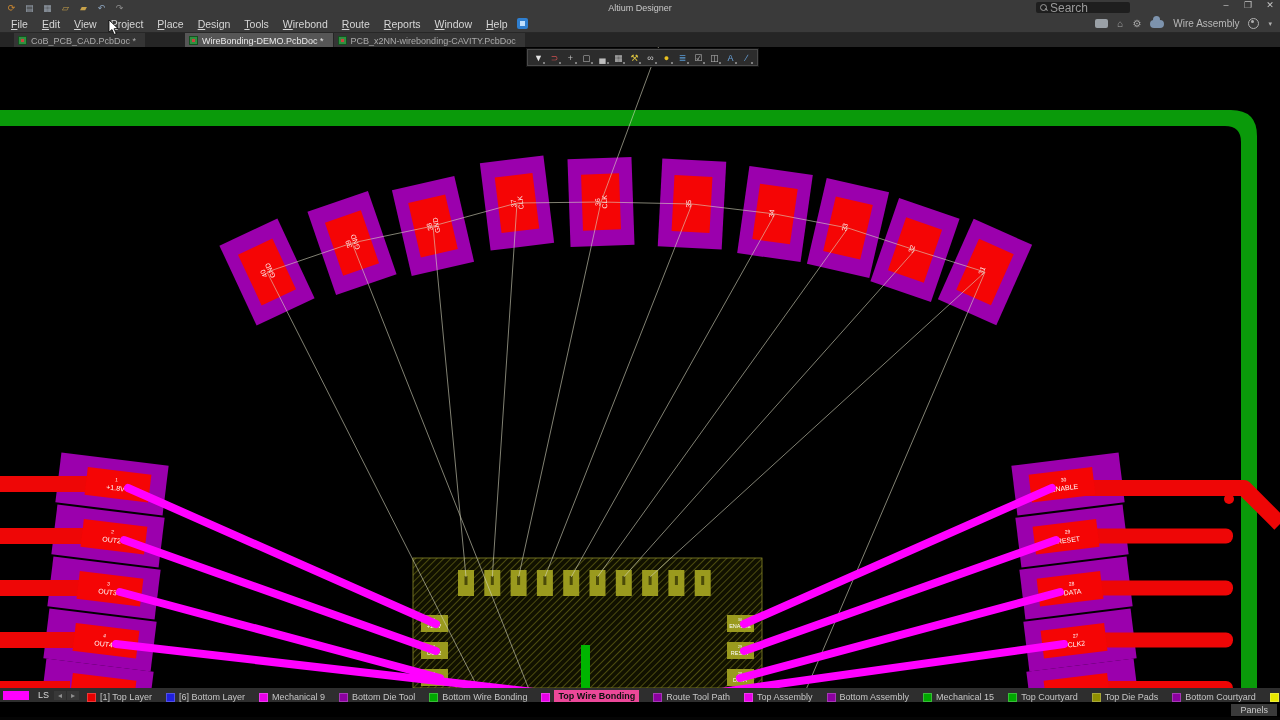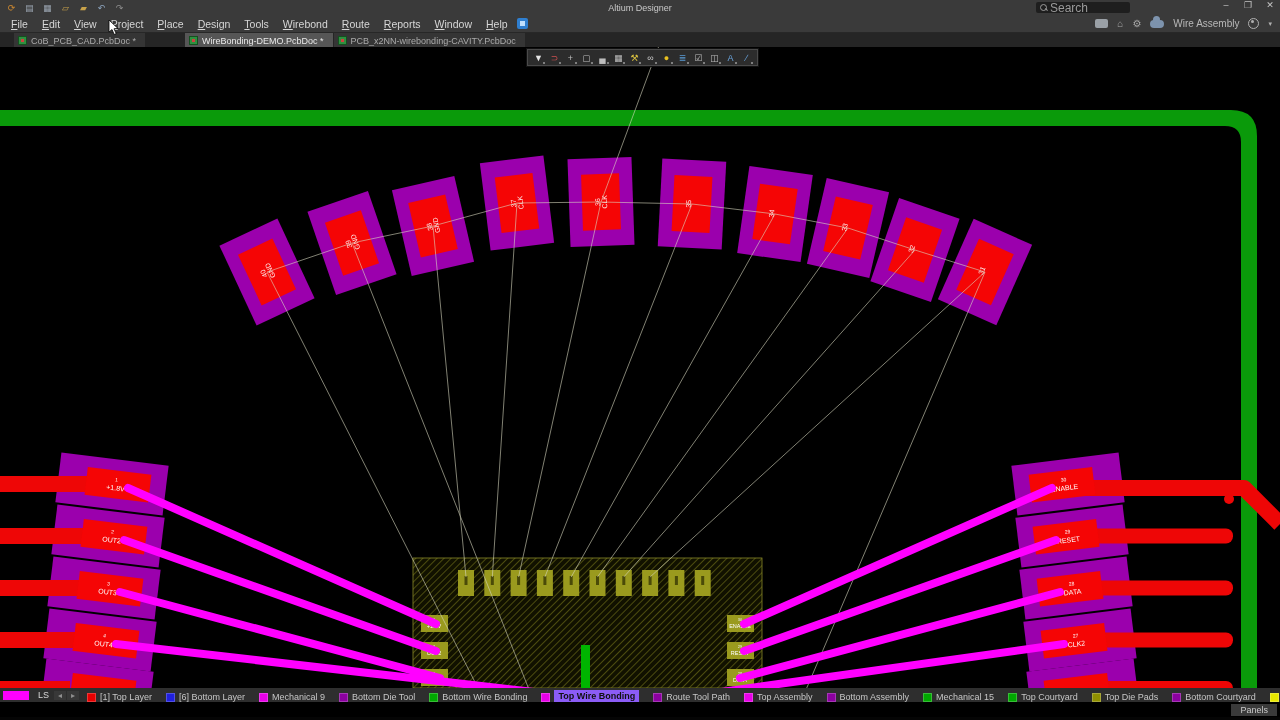--- a/index.html
+++ b/index.html
@@ -49,21 +49,21 @@
   .fb-icon::after{content:'';position:absolute;right:1px;bottom:0;width:2px;height:2px;background:#7f7f7f;}
   
   .layerbar{position:absolute;top:688px;left:0;width:1280px;height:14px;background:#2e2e2e;
      display:flex;align-items:center;font-size:9px;color:#c6c6c6;padding-left:3px;box-sizing:border-box;
      overflow:hidden;white-space:nowrap;}
   .curcolor{width:26px;height:9px;flex:0 0 auto;margin-right:4px;}
   .lsbtn{padding:0 5px;color:#d8d8d8;flex:0 0 auto;}
   .larrow{width:12px;text-align:center;color:#8f8f8f;font-size:8px;flex:0 0 auto;background:#383838;margin-right:1px;}
   .layer-item{display:flex;align-items:flex-end;gap:4px;padding:0 7px;flex:0 0 auto;height:14px;}
   .swatch{width:9px;height:9px;box-sizing:border-box;border:1px solid rgba(255,255,255,.22);flex:0 0 auto;}
-  .layer-item.selected .lname{background:#8b5cf6;color:#101010;font-weight:bold;padding:1px 4px;}
+  .layer-item.selected .lname{background:#ec4899;color:#101010;font-weight:bold;padding:1px 4px;}
   
   .statusbar{position:absolute;top:702px;left:0;width:1280px;height:15px;background:#1c1c1c;
      color:#a9a9a9;font-size:9px;display:flex;align-items:center;box-sizing:border-box;padding-left:8px;}
   .st{margin-right:28px;}
   .panelsbtn{position:absolute;right:3px;top:704px;background:#3a3a3a;color:#c9c9c9;font-size:9px;
      padding:1px 9px;z-index:6;}
   .bottomstrip{position:absolute;top:717px;left:0;width:1280px;height:3px;background:#050505;}
   
   .cursor{position:absolute;left:108px;top:20px;z-index:50;}
 </style>

